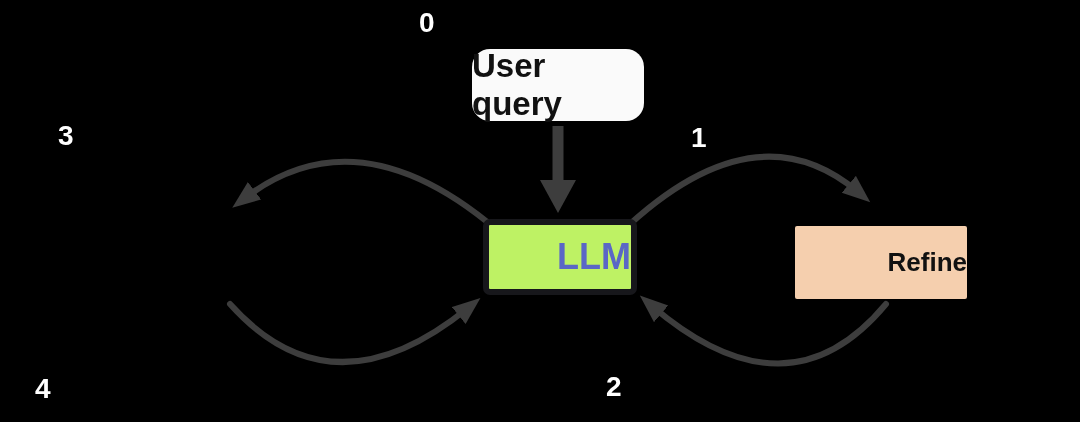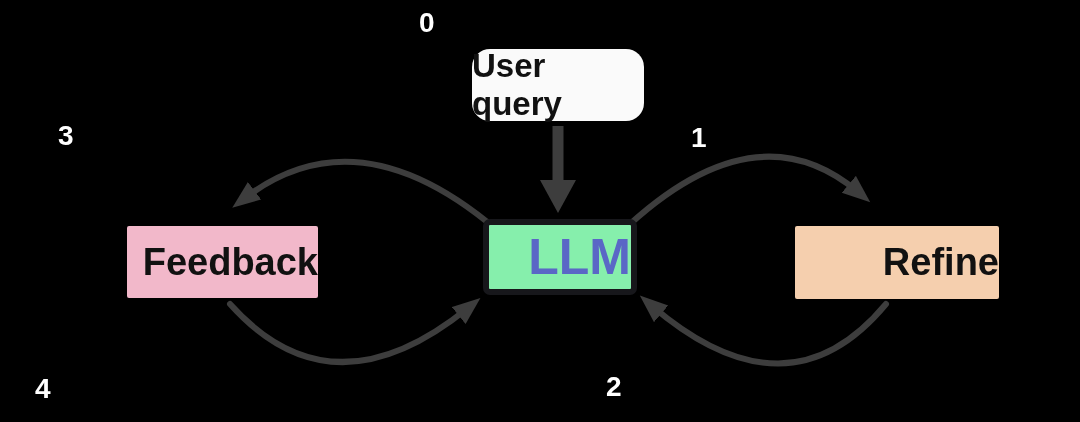--- a/index.html
+++ b/index.html
@@ -41,45 +41,45 @@
     background: #fafafa;
     color: #111111;
     border-radius: 18px;
     font-size: 33px;
   }
   .node-llm {
     left: 483px;
     top: 219px;
     width: 154px;
     height: 76px;
-    background: #86efac;
+    background: #bef264;
     border: 6px solid #17171b;
     border-radius: 7px;
     color: #5a67c6;
-    font-size: 50px;
+    font-size: 36px;
   }
   .node-feedback {
     left: 127px;
     top: 226px;
     width: 191px;
     height: 72px;
     background: #f2b8ca;
     color: #111111;
     border-radius: 2px;
     font-size: 38px;
   }
   .node-refine {
     left: 795px;
     top: 226px;
-    width: 204px;
+    width: 172px;
     height: 73px;
     background: #f5cfae;
     color: #111111;
     border-radius: 2px;
-    font-size: 38px;
+    font-size: 26px;
   }
   .step-num {
     position: absolute;
     z-index: 3;
     color: #ffffff;
     font-weight: 700;
     font-size: 28px;
     line-height: 1;
   }
   .step-0 { left: 419px; top: 9px; }
@@ -125,23 +125,20 @@
   </svg>
 
   <div class="node node-user-query">
     <span>User query</span>
   </div>
 
   <div class="node node-llm">
     <span>LLM</span>
   </div>
 
-  <div class="node node-feedback">
-    <span>Feedback</span>
-  </div>
 
   <div class="node node-refine">
     <span>Refine</span>
   </div>
 
   <div class="step-num step-0">0</div>
   <div class="step-num step-1">1</div>
   <div class="step-num step-2">2</div>
   <div class="step-num step-3">3</div>
   <div class="step-num step-4">4</div>

